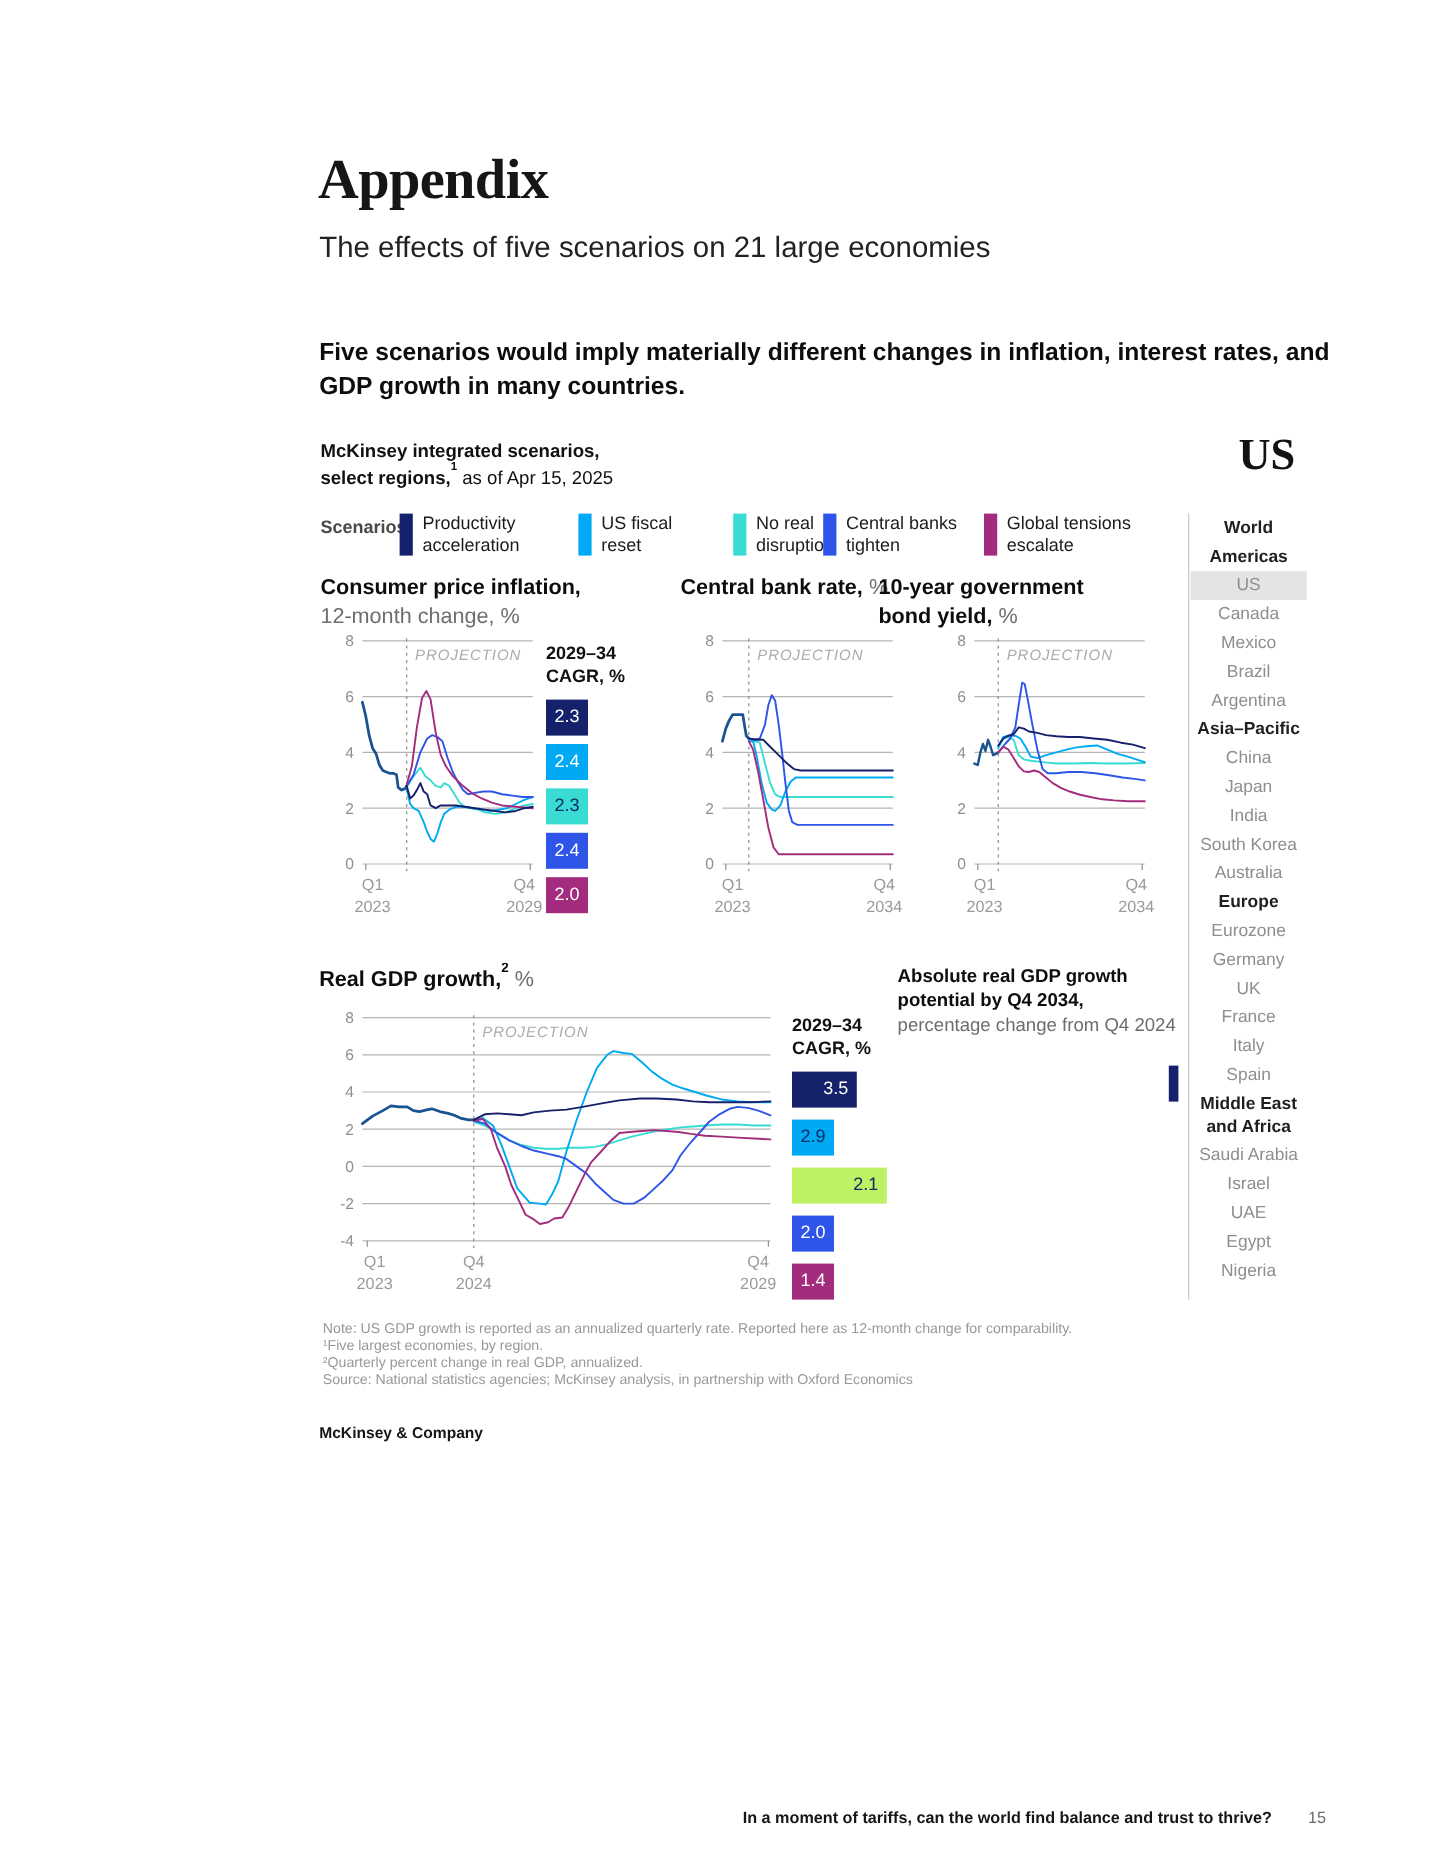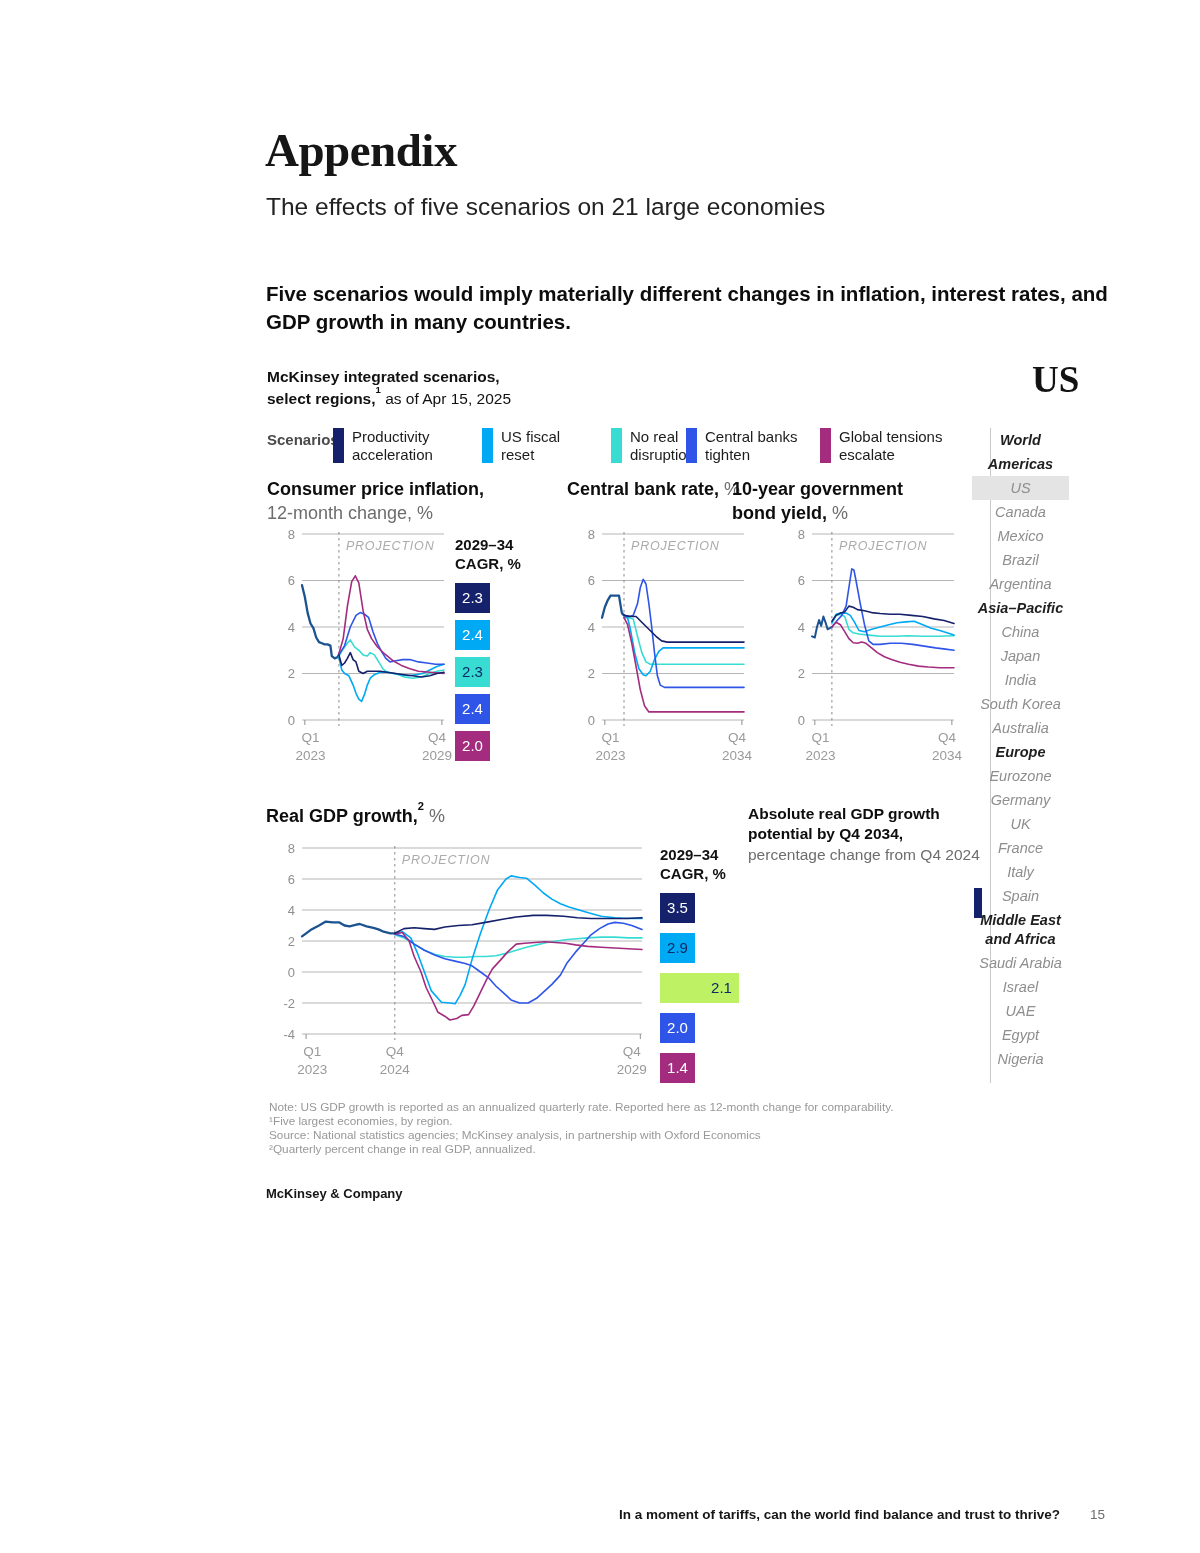--- a/index.html
+++ b/index.html
@@ -231,38 +231,38 @@
         <path d="M132.8 96.0 L140.3 94.5 L147.1 103.0 L152.2 118.5 L159.0 134.0 L164.1 149.5 L170.9 163.5 L176.0 174.3 L182.8 178.2 L187.9 182.0 L194.7 180.5 L199.8 177.4 L206.6 176.6 L211.7 168.1 L218.5 154.2 L225.3 140.2 L230.4 130.9 L238.9 121.6 L245.7 113.9 L254.2 106.1 L262.7 105.3 L272.9 104.5 L283.1 103.8 L293.3 104.5 L303.5 105.3 L313.7 106.9 L325.6 108.4 L339.2 109.2 L352.8 110.0 L366.4 110.8 L380.0 111.5" fill="none" stroke="#a32c7e" stroke-width="1.6" stroke-linejoin="round" stroke-linecap="round"></path>
         <path d="M132.8 95.3 L142.0 90.6 L152.2 89.8 L162.4 90.6 L172.6 91.4 L182.8 89.0 L196.4 87.5 L210.0 86.7 L223.6 84.4 L240.6 81.3 L254.2 79.0 L271.2 77.4 L284.8 77.4 L301.8 78.2 L315.4 79.8 L329.0 80.5 L346.0 80.5 L363.0 80.5 L380.0 79.8" fill="none" stroke="#15216b" stroke-width="1.6" stroke-linejoin="round" stroke-linecap="round"></path>
       </svg></div>
 
   <div class="abs" style="left:660px;top:846px;">
     <div class="cagr-header">
       <div>2029–34</div>
       <div>CAGR, %</div>
     </div>
     <div class="chips" id="chips-gdp">
-        <div class="chip" style="background: rgb(21, 33, 107); color: rgb(255, 255, 255); margin-bottom: 10px;">3.5</div>
+        <div class="chip" style="background: rgb(21, 33, 107); color: rgb(255, 255, 255); margin-bottom: 10px; padding-left: 19px;">3.5</div>
         <div class="chip" style="background: rgb(0, 169, 244); color: rgb(13, 43, 102); margin-bottom: 10px;">2.9</div>
         <div class="chip" style="background: #bef264; color: rgb(13, 43, 102); margin-bottom: 10px; padding-left: 44px;">2.1</div>
         <div class="chip" style="background: rgb(46, 85, 232); color: rgb(255, 255, 255); margin-bottom: 10px;">2.0</div>
         <div class="chip" style="background: rgb(163, 44, 126); color: rgb(255, 255, 255);">1.4</div>
       </div>
   </div>
 
   <div class="abs" style="left:748px;top:804px;">
     <div class="bar-title">
       <span class="b" style="font-weight:700;color:#0d0d0d;">Absolute real GDP growth potential by Q4 2034,</span>
       <div class="g" style="color:#6d6d6d;">percentage change from Q4 2024</div>
     </div>
   </div>
 
   <div class="abs scroll-thumb" style="left:974px;top:888px;height:30px;"></div>
   <div class="abs side-divider" style="left:990px;top:428px;height:655px;"></div>
-  <div class="abs sidebar" id="sidebar" style="left:972px;top:428px;font-style:italic;">
+  <div class="abs sidebar" id="sidebar" style="left:992px;top:428px;">
       <div class="side-row hdr">World</div>
       <div class="side-row hdr">Americas</div>
       <div class="side-row sel">US</div>
       <div class="side-row">Canada</div>
       <div class="side-row">Mexico</div>
       <div class="side-row">Brazil</div>
       <div class="side-row">Argentina</div>
       <div class="side-row hdr">Asia–Pacific</div>
       <div class="side-row">China</div>
       <div class="side-row">Japan</div>
@@ -280,22 +280,22 @@
       <div class="side-row">Saudi Arabia</div>
       <div class="side-row">Israel</div>
       <div class="side-row">UAE</div>
       <div class="side-row">Egypt</div>
       <div class="side-row">Nigeria</div>
     </div>
 
   <div class="abs notes" style="left:269px;top:1100px;">
     <div>Note: US GDP growth is reported as an annualized quarterly rate. Reported here as 12-month change for comparability.</div>
     <div>¹Five largest economies, by region.</div>
+    <div>²Quarterly percent change in real GDP, annualized.</div>
     <div>Source: National statistics agencies; McKinsey analysis, in partnership with Oxford Economics</div>
-    <div>²Quarterly percent change in real GDP, annualized.</div>
   </div>
 
   <div class="abs brand" style="left:266px;top:1186px;">McKinsey &amp; Company</div>
 
   <div class="abs footer" style="left:0;top:1507px;">
     <span class="q">In a moment of tariffs, can the world find balance and trust to thrive?</span>
     <span class="pg">15</span>
   </div>
 
 </div>

